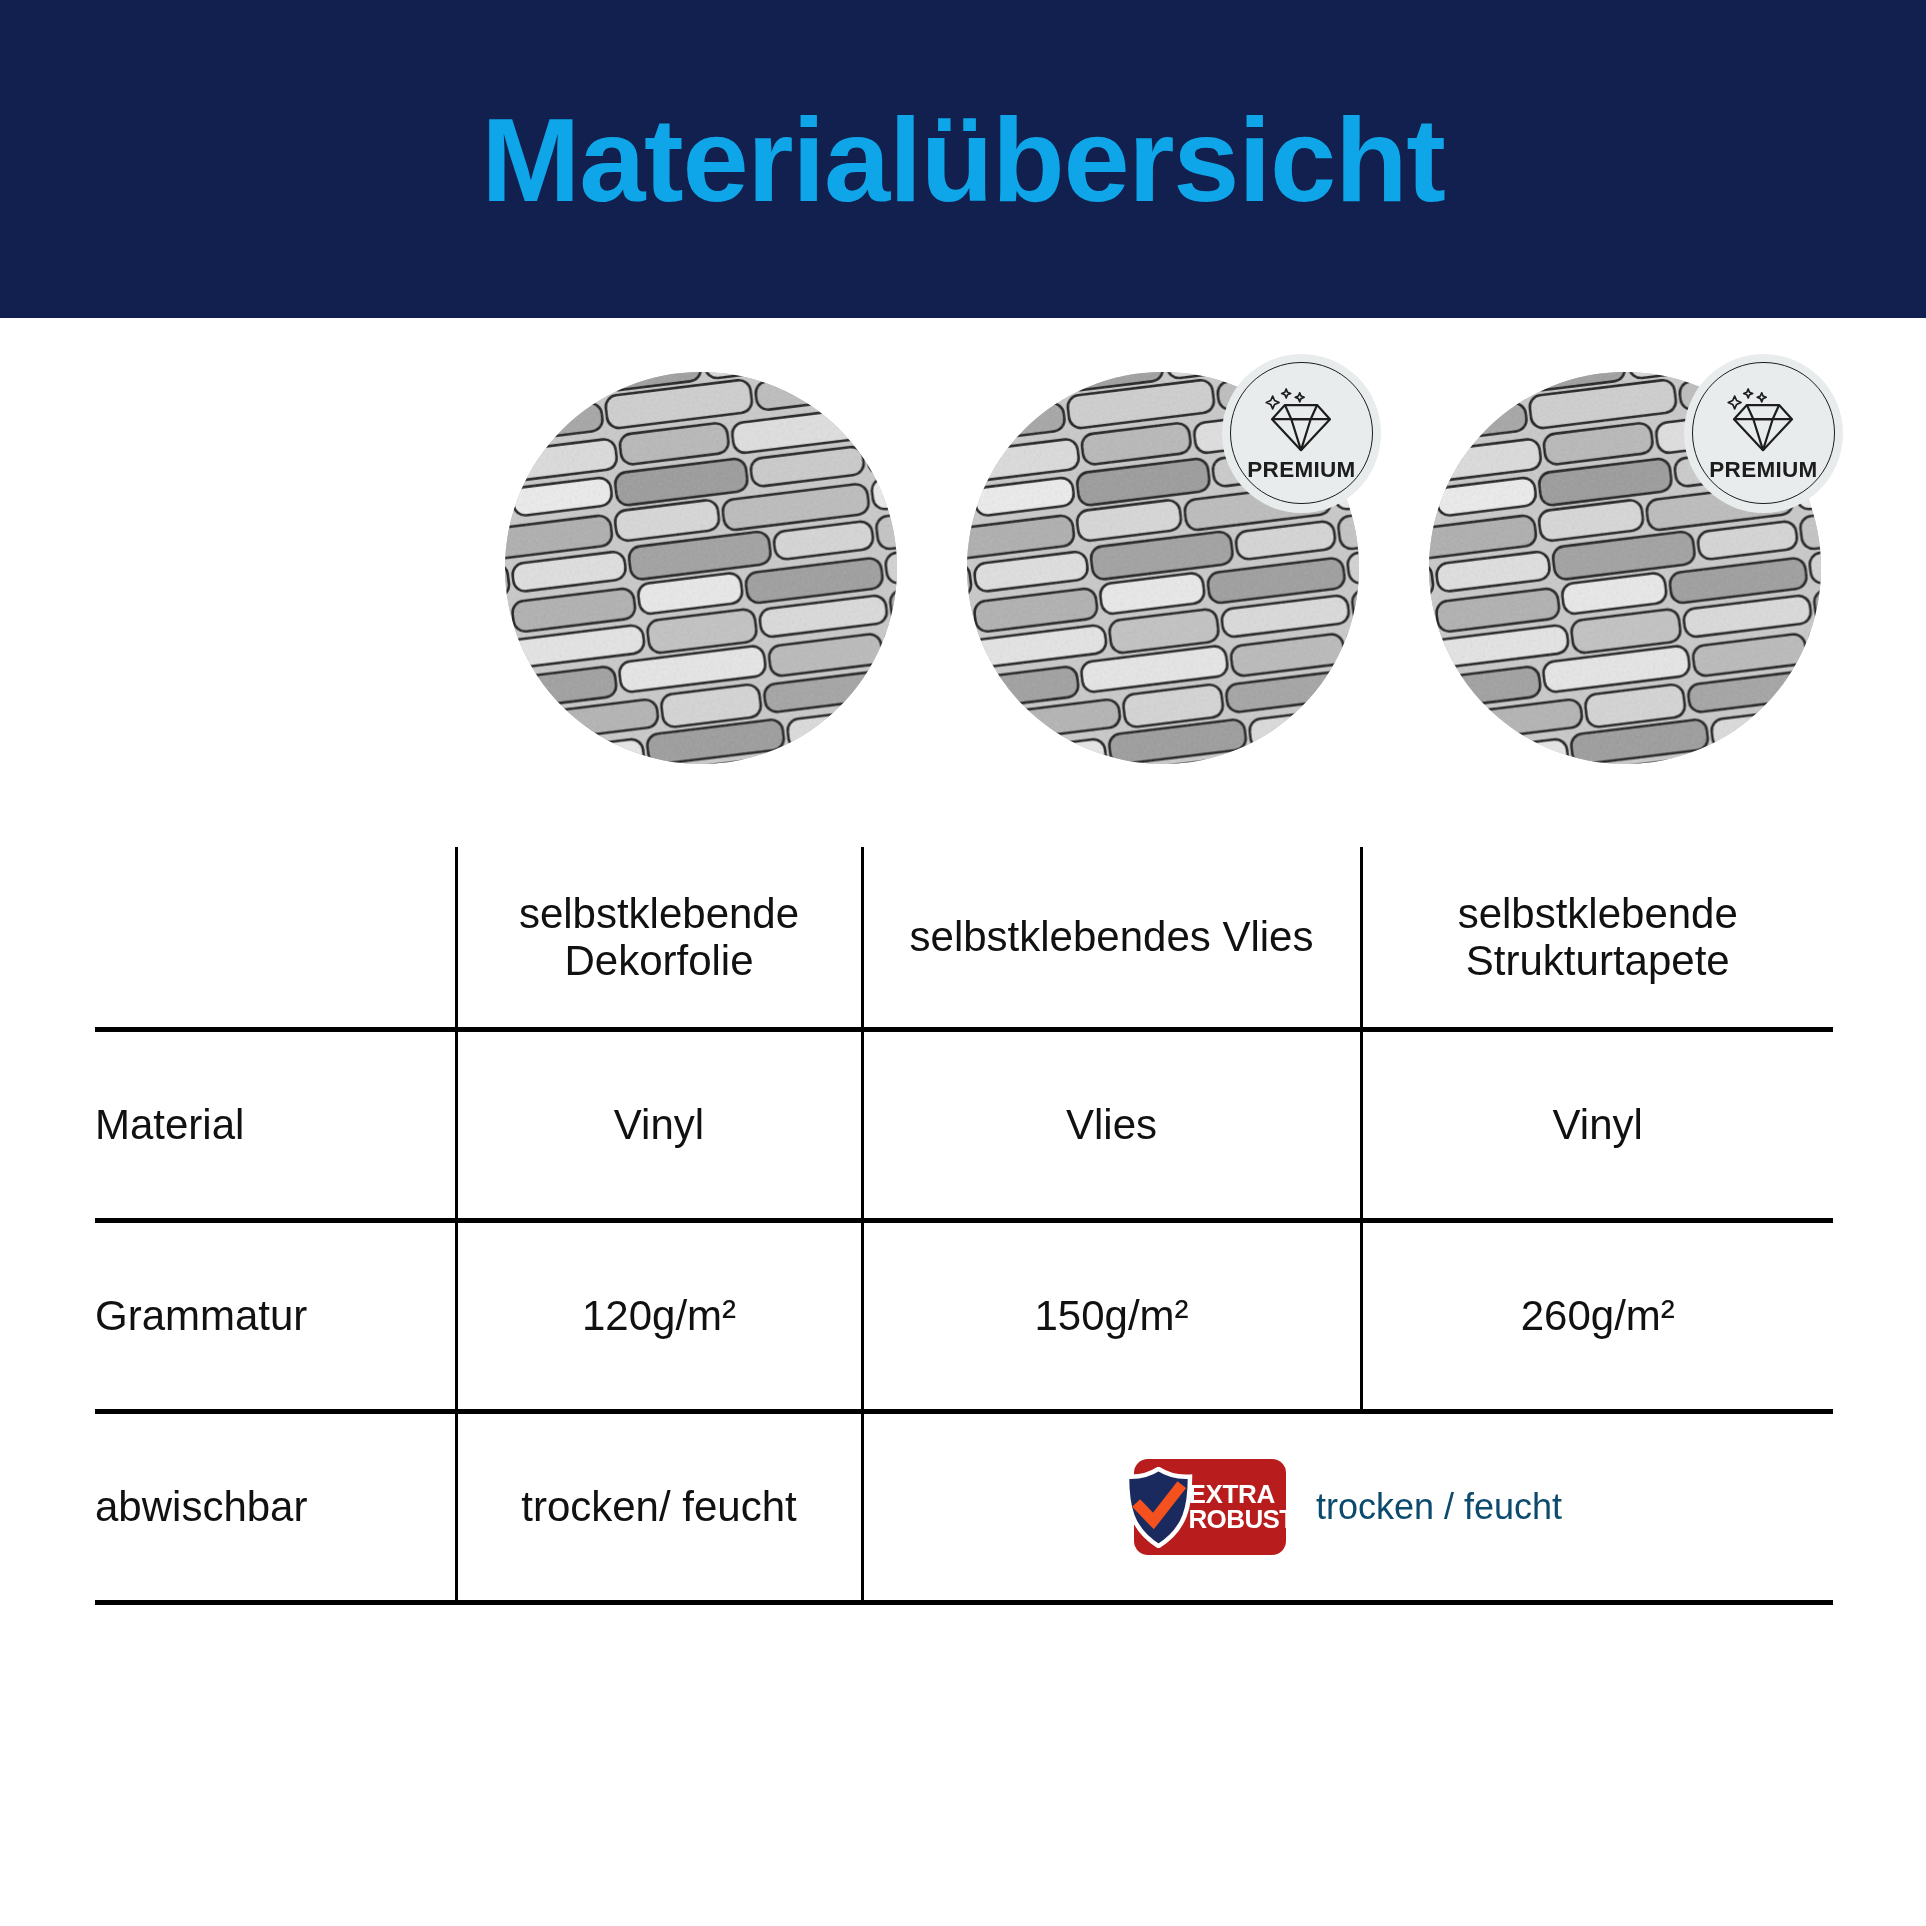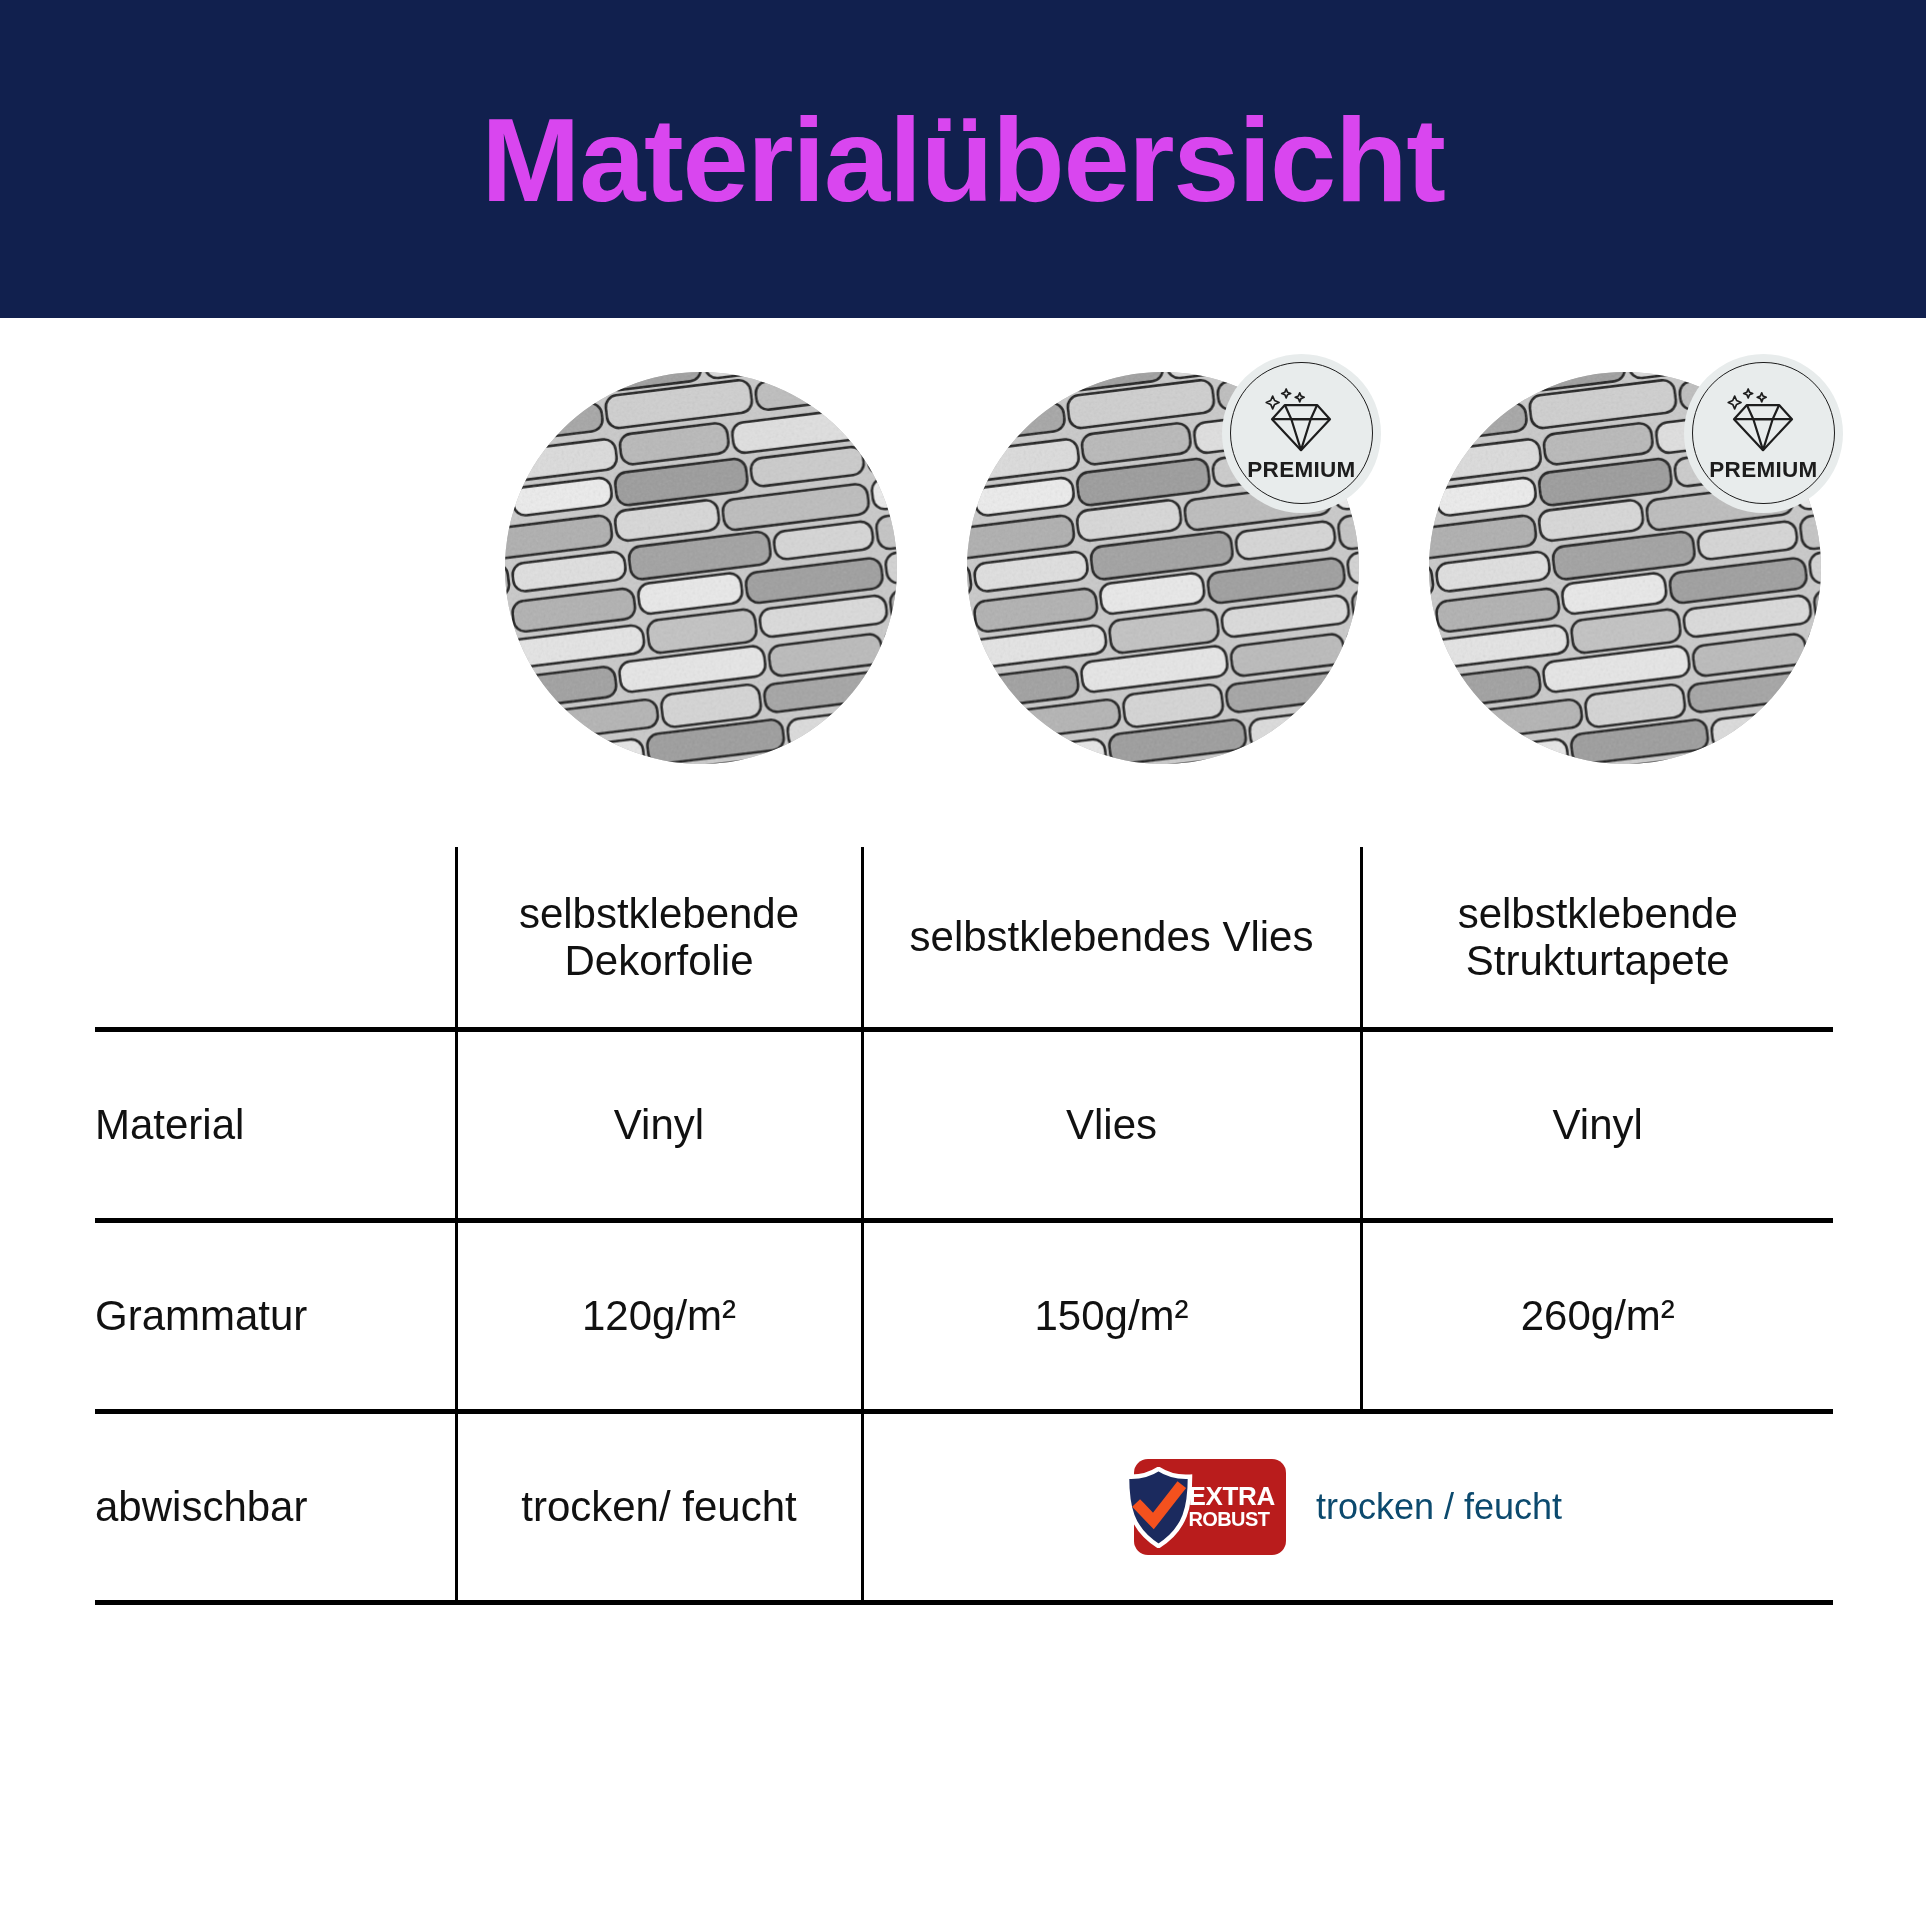--- a/index.html
+++ b/index.html
@@ -11,21 +11,21 @@
     position:relative;
   }
 
   
   #header-band{
     position:absolute;left:0;top:0;width:1926px;height:318px;
     background:#11204e;
     display:flex;align-items:center;justify-content:center;
   }
   #page-title{
-    color:#d946ef;
+    color:#0ea5e9;
     font-size:119px;
     font-weight:bold;
     letter-spacing:-1.3px;
     line-height:1;
     white-space:nowrap;
     text-align:center;
   }
 
   
   #swatch-row{
@@ -129,21 +129,21 @@
   }
   .robust-text{
     margin-left:54px;
     color:#ffffff;
     font-weight:bold;
     font-size:26px;
     line-height:0.98;
     text-align:left;
     letter-spacing:-0.3px;
   }
-  .robust-text .l2{font-size:20px;letter-spacing:-0.6px;}
+  .robust-text .l2{font-size:26px;letter-spacing:-0.6px;}
   .robust-value{
     font-size:36px;color:#0c4a6e;white-space:nowrap;
   }
 </style>
 </head>
 <body>
 
 <div id="header-band">
   <div id="page-title">Materialübersicht</div>
 </div>

